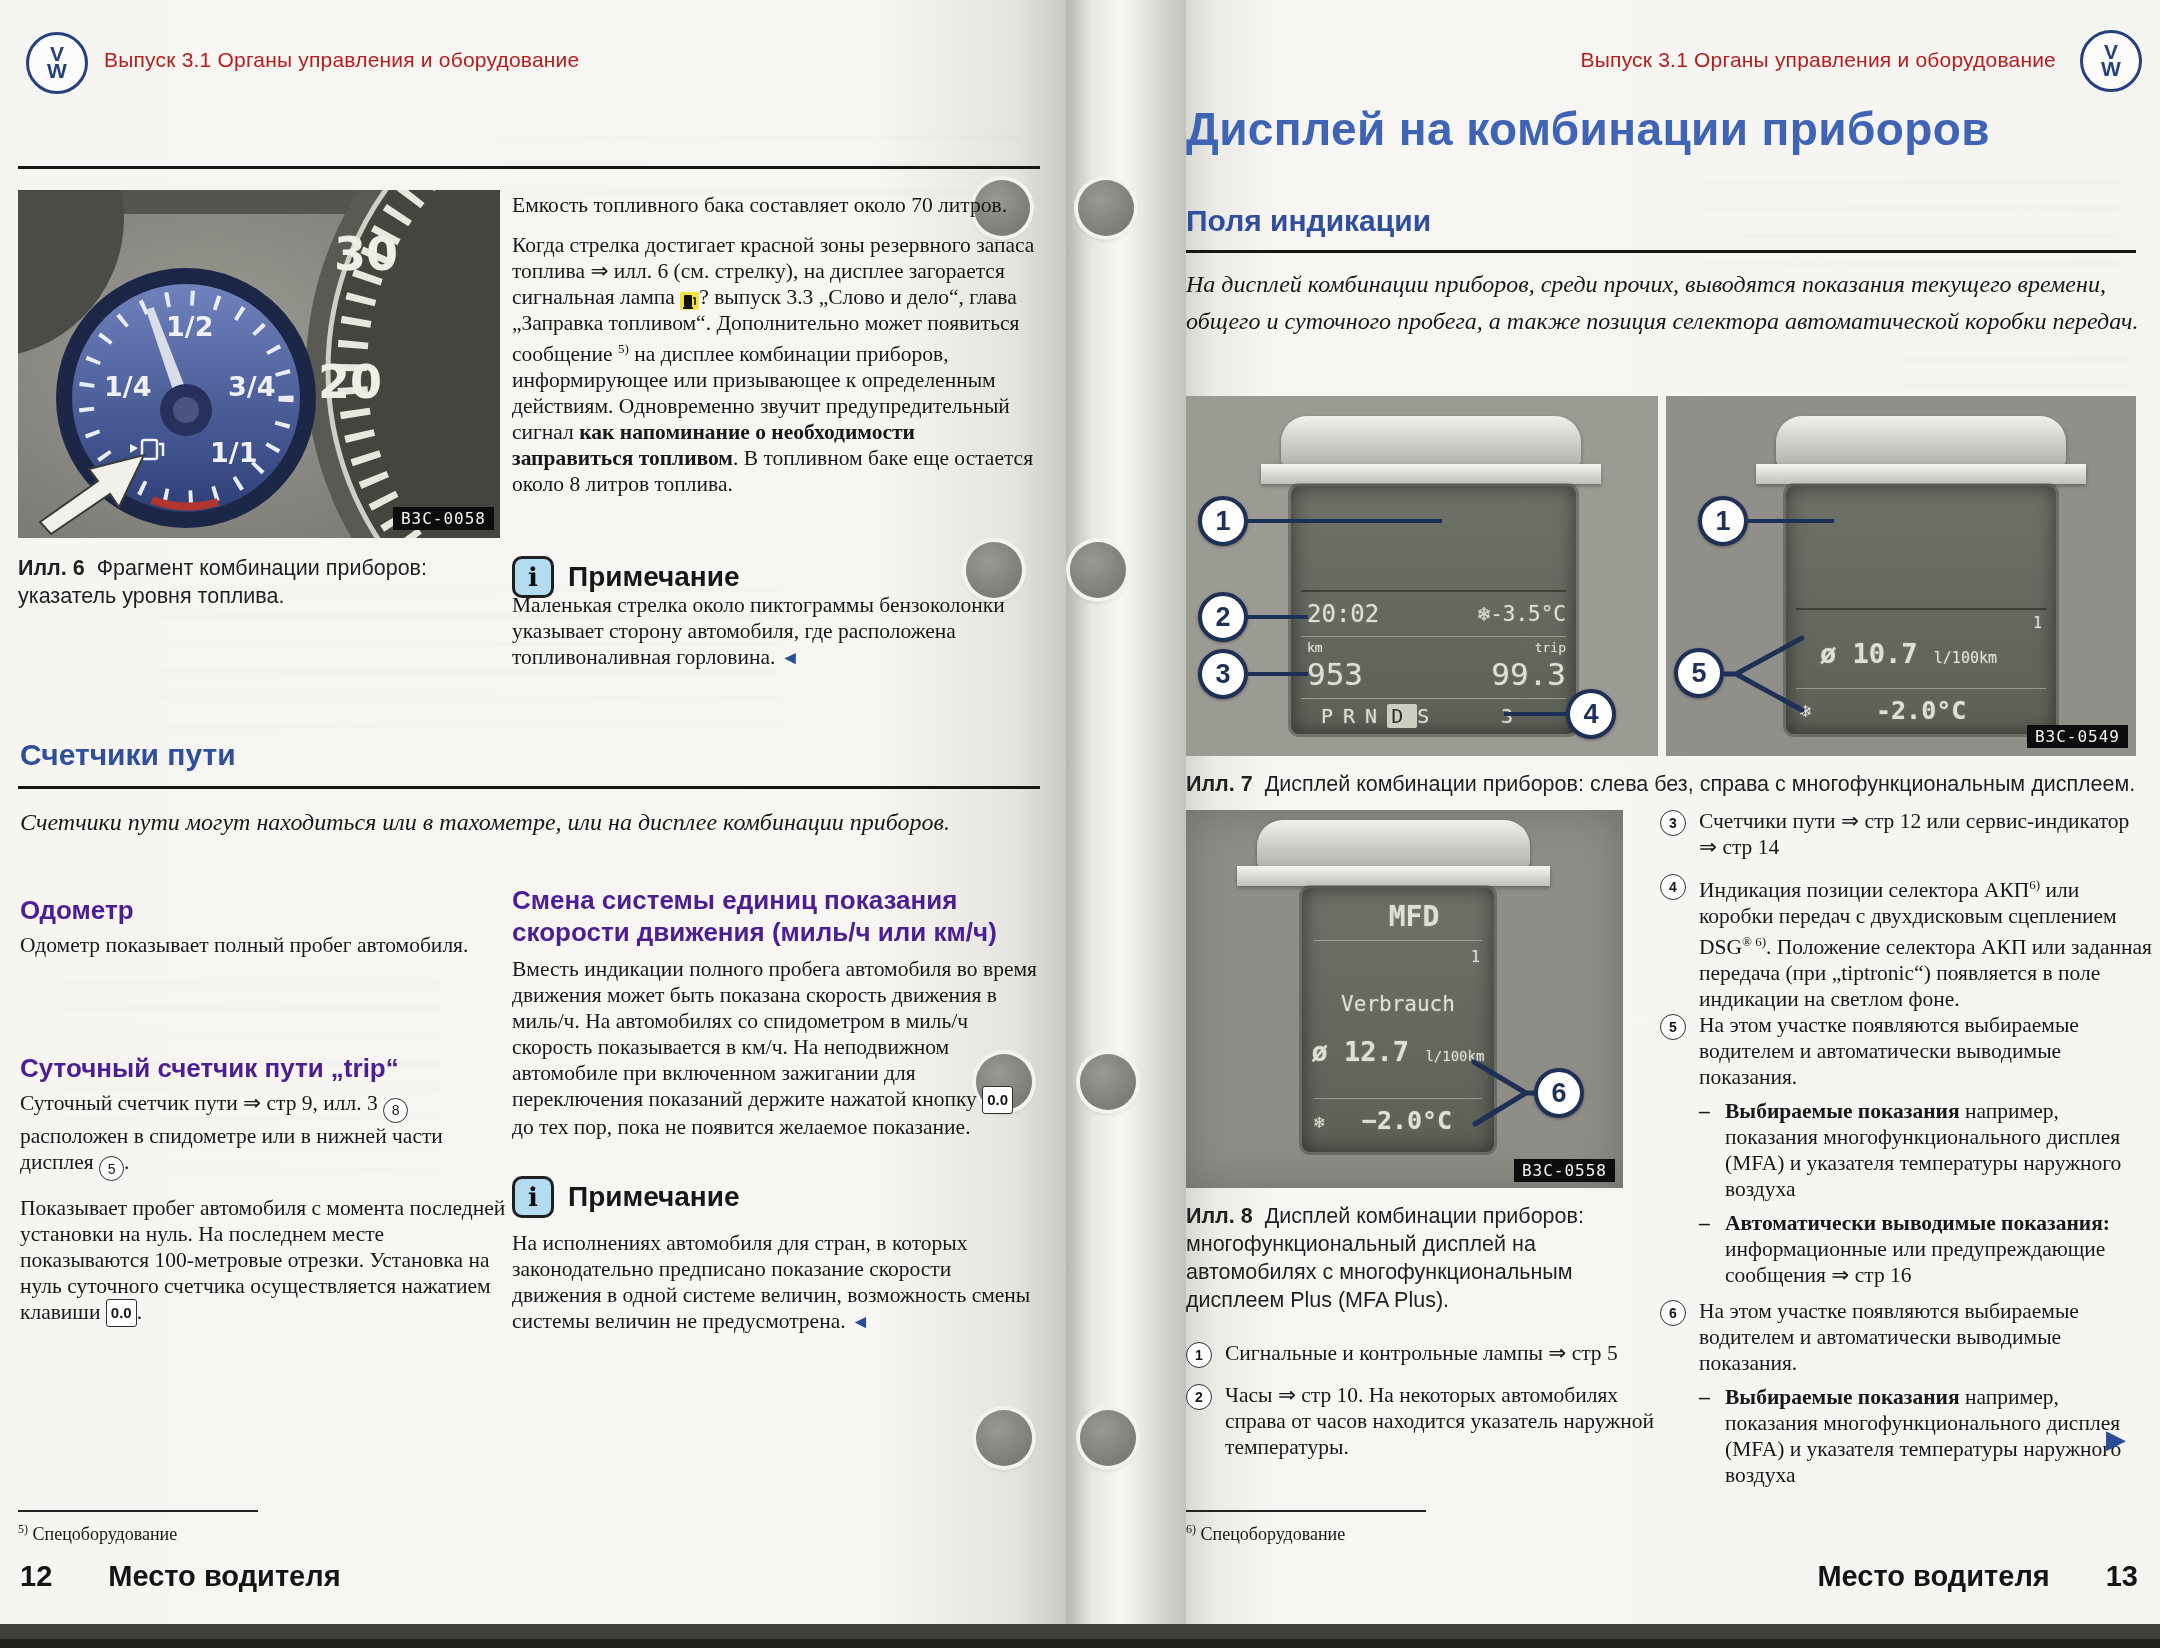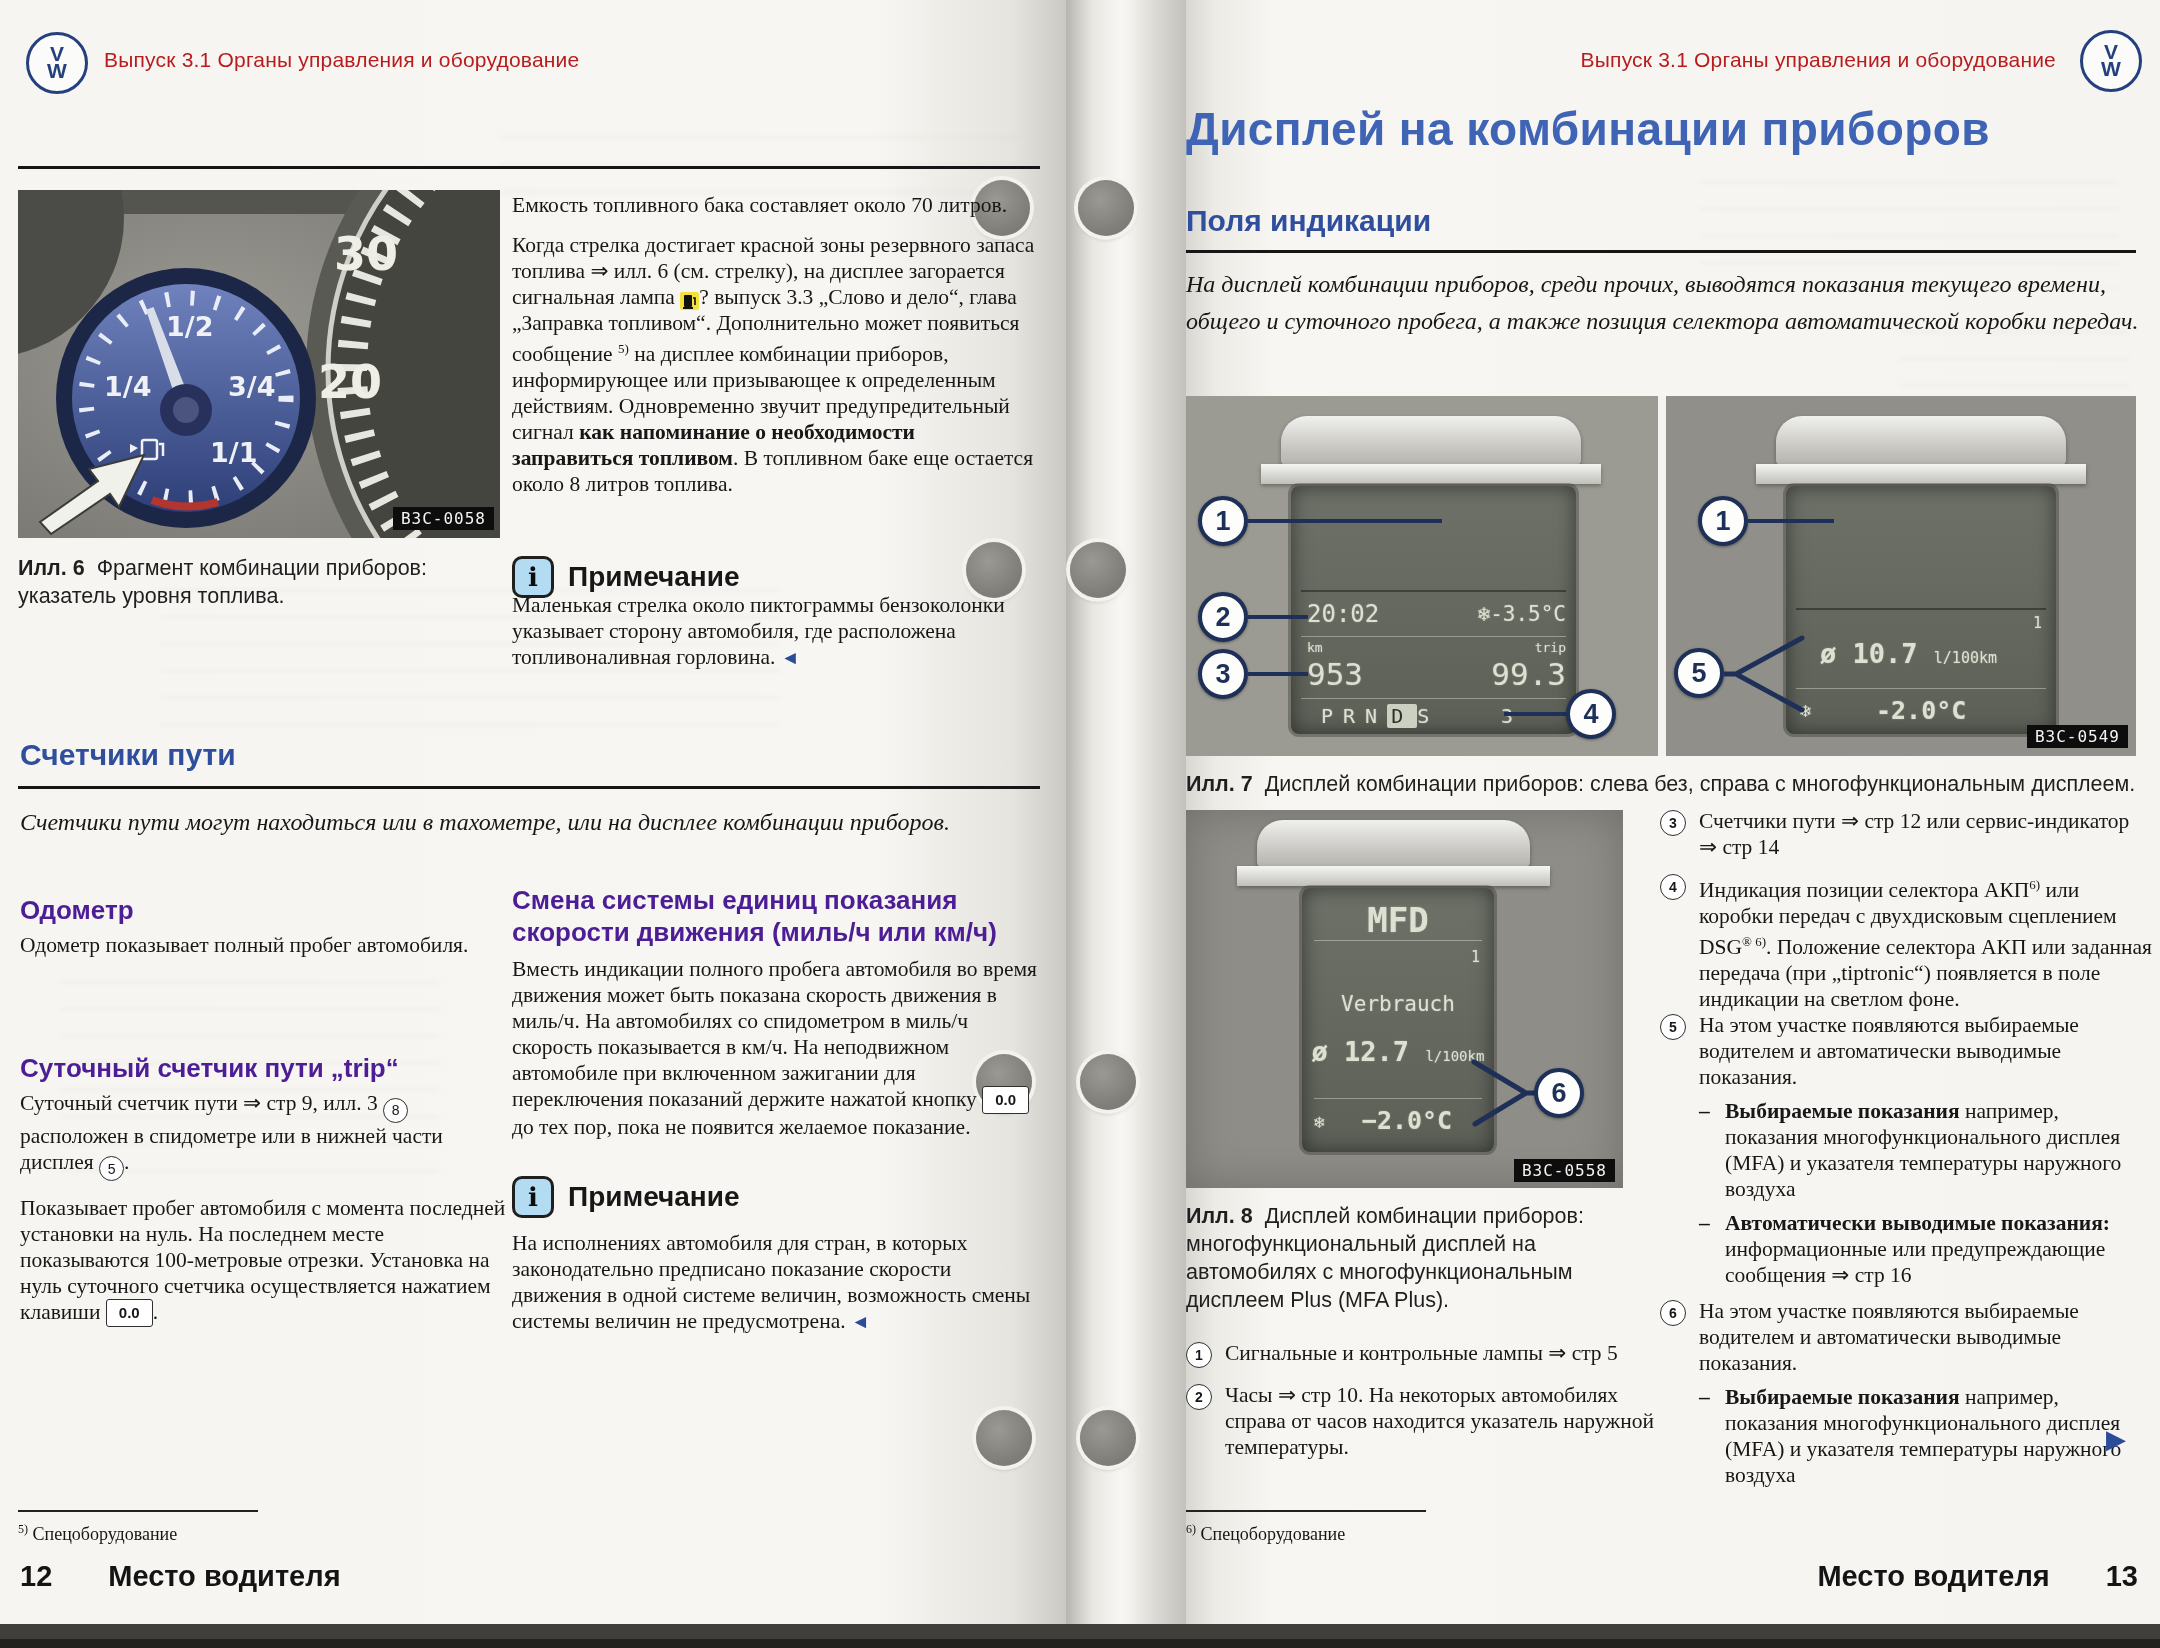--- a/index.html
+++ b/index.html
@@ -27,21 +27,21 @@
   .rule{position:absolute;height:3px;background:#161616}
   .body{font-size:21.5px;line-height:26px}
   .body p{margin:0 0 14px}
   .it{font-style:italic;font-size:24px;line-height:37px}
   .sub-h{font-family:"Liberation Sans",sans-serif;font-weight:700;font-size:26px;line-height:32px;color:#4c1d95}
   .cap{font-family:"Liberation Sans",sans-serif;font-size:21.5px;line-height:28px;color:#1f1f1f}
   .cap .fig{font-weight:700;margin-right:12px}
   .cref{display:inline-flex;width:25px;height:25px;border:1.5px solid #2e2e2e;border-radius:50%;
         align-items:center;justify-content:center;font-family:"Liberation Sans",sans-serif;
         font-size:14px;vertical-align:-5px;background:#fff}
-  .key{display:inline-block;border:1.5px solid #2e2e2e;border-radius:3px;padding:0 12px;
+  .key{display:inline-block;border:1.5px solid #2e2e2e;border-radius:3px;padding:0 4px;
        font-family:"Liberation Sans",sans-serif;font-size:15px;font-weight:700;vertical-align:1px;background:#fff}
   .lamp{display:inline-block;background:#f4e13e;padding:1px 3px 0;border-radius:2px;vertical-align:-6px;line-height:0}
   .note-row{display:flex;align-items:center;gap:14px}
   .nico{width:42px;height:42px;border-radius:10px;background:#b3dcf2;border:3px solid #1f1f1f;
         display:flex;align-items:center;justify-content:center;font-weight:700;font-size:26px;color:#0d0d0d;
         font-family:"DejaVu Sans",sans-serif}
   .ntitle{font-family:"Liberation Sans",sans-serif;font-weight:700;font-size:28px}
   .endm{color:#2b4c99;font-size:19px}
   .fnrule{position:absolute;height:2px;background:#222}
   .fnote{font-size:18px}
@@ -273,21 +273,21 @@
   </div>
 
   <div class="abs cap" style="left:1186px;top:770px;width:950px">
     <span class="fig">Илл. 7</span><span>Дисплей комбинации приборов: слева без, справа с многофункциональным дисплеем.</span>
   </div>
 
   <div class="abs photo" style="left:1186px;top:810px;width:437px;height:378px;background:#8e8d87">
     <div class="dcap" style="left:71px;top:10px;width:273px;height:48px"></div>
     <div class="dband" style="left:51px;top:56px;width:313px;height:20px"></div>
     <div class="dpanel" style="left:116px;top:78px;width:192px;height:264px">
-      <div class="dtext" style="left:0;top:12px;width:192px;text-align:center;font-size:34px;font-weight:bold">MFD</div>
+      <div class="dtext" style="left:16px;top:12px;width:192px;text-align:center;font-size:28px;font-weight:bold">MFD</div>
       <div class="dsep2" style="left:12px;top:52px;width:168px"></div>
       <div class="dtext" style="right:14px;top:60px;font-size:15px">1</div>
       <div class="dtext" style="left:0;top:104px;width:192px;text-align:center;font-size:21px">Verbrauch</div>
       <div class="dtext" style="left:0;top:148px;width:192px;text-align:center;font-size:27px;font-weight:bold"><span>ø 12.7</span> <span style="font-size:14px;font-weight:normal">l/100km</span></div>
       <div class="dsep2" style="left:12px;top:210px;width:168px"></div>
       <div class="dtext" style="left:12px;top:224px;font-size:17px">❄</div>
       <div class="dtext" style="left:40px;top:218px;width:130px;text-align:center;font-size:25px;font-weight:bold">−2.0°C</div>
     </div>
     <svg class="abs" style="left:284px;top:246px" width="66" height="74" viewBox="0 0 66 74">
       <path d="M66,37 L56,37 M56,37 L4,6 M56,37 L5,68" stroke="#1e3058" stroke-width="5" fill="none" stroke-linecap="round"></path>

